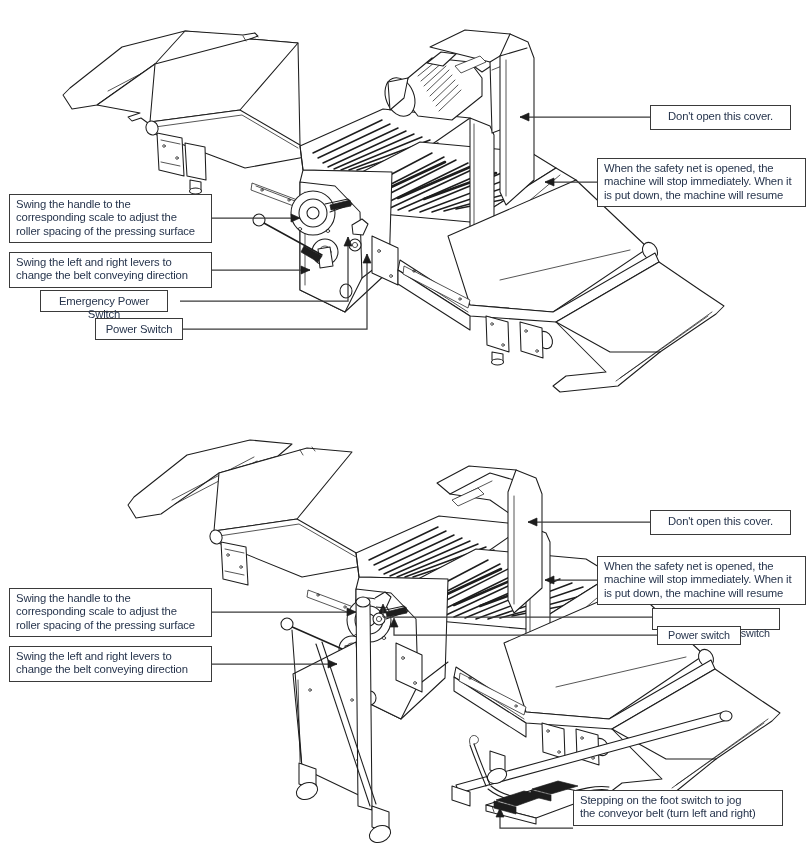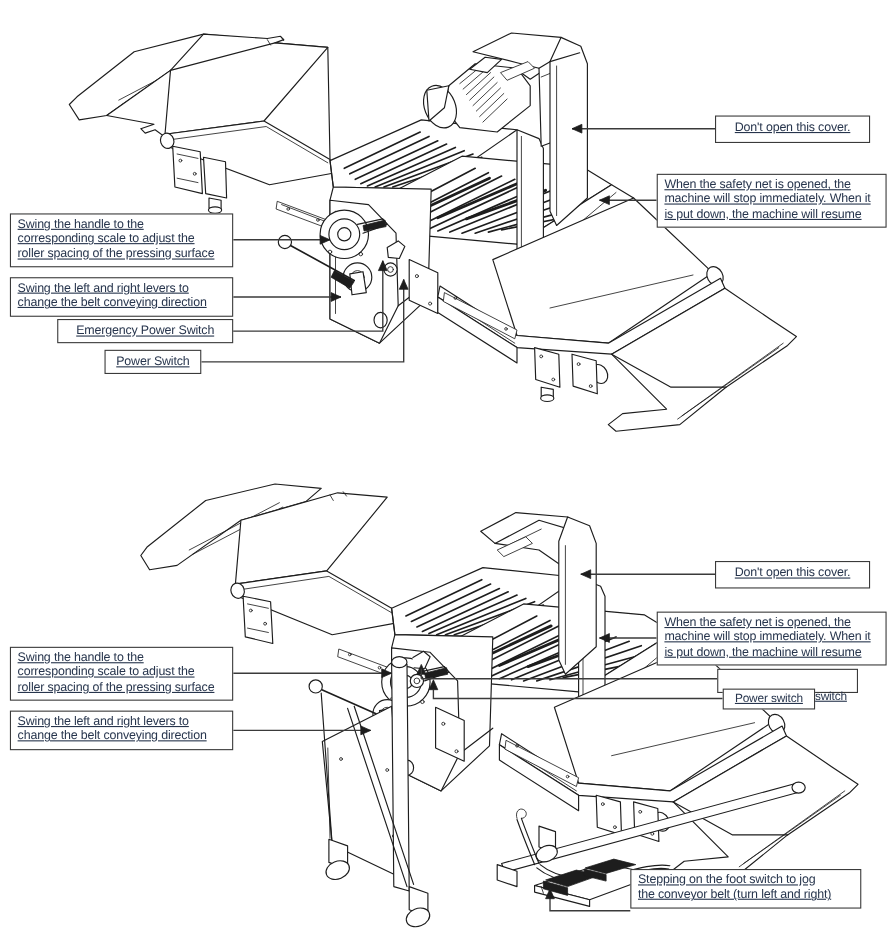--- a/index.html
+++ b/index.html
@@ -13,21 +13,20 @@
     box-sizing:border-box;
     background:#ffffff;
     border:1.6px solid #3a3a3a;
     color:#27354d;
     font-size:11.3px;
     line-height:13.4px;
     padding:3px 6px 3px 6px;
     white-space:pre-line;
     letter-spacing:-0.15px;
     z-index:5;
-    text-decoration:underline;
   }
   .callout.center{text-align:center;}
   .callout.one{padding-top:4px;padding-bottom:4px;}
 
   svg{display:block;}
   .ln{fill:none;stroke:#1d1d1d;stroke-width:1.05;stroke-linejoin:round;stroke-linecap:round;}
   .ln-t{fill:none;stroke:#1d1d1d;stroke-width:0.75;stroke-linejoin:round;stroke-linecap:round;}
   .ln-h{fill:none;stroke:#1d1d1d;stroke-width:1.5;stroke-linejoin:round;stroke-linecap:round;}
   .fillw{fill:#ffffff;stroke:#1d1d1d;stroke-width:1.05;stroke-linejoin:round;}
   .fillw-t{fill:#ffffff;stroke:#1d1d1d;stroke-width:0.75;stroke-linejoin:round;}
@@ -472,21 +471,21 @@
 machine will stop immediately. When it
 is put down, the machine will resume</div>
 
 <div class="callout" style="left:9px;top:194px;width:203px;height:49px;">Swing the handle to the
 corresponding scale to adjust the
 roller spacing of the pressing surface</div>
 
 <div class="callout" style="left:9px;top:252px;width:203px;height:36px;">Swing the left and right levers to
 change the belt conveying direction</div>
 
-<div class="callout one center" style="left:52px;top:290px;width:160px;height:22px;">Emergency Power Switch</div>
+<div class="callout one center" style="left:40px;top:290px;width:128px;height:22px;">Emergency Power Switch</div>
 
 <div class="callout one center" style="left:95px;top:318px;width:88px;height:22px;">Power Switch</div>
 
 <div class="callout one center" style="left:650px;top:510px;width:141px;height:25px;">Don't open this cover.</div>
 
 <div class="callout" style="left:597px;top:556px;width:209px;height:49px;">When the safety net is opened, the
 machine will stop immediately. When it
 is put down, the machine will resume</div>
 
 <div class="callout one center" style="left:652px;top:608px;width:128px;height:19px;font-size:10.8px;padding-top:18px;padding-bottom:1.5px;">Emergency stop switch</div>

